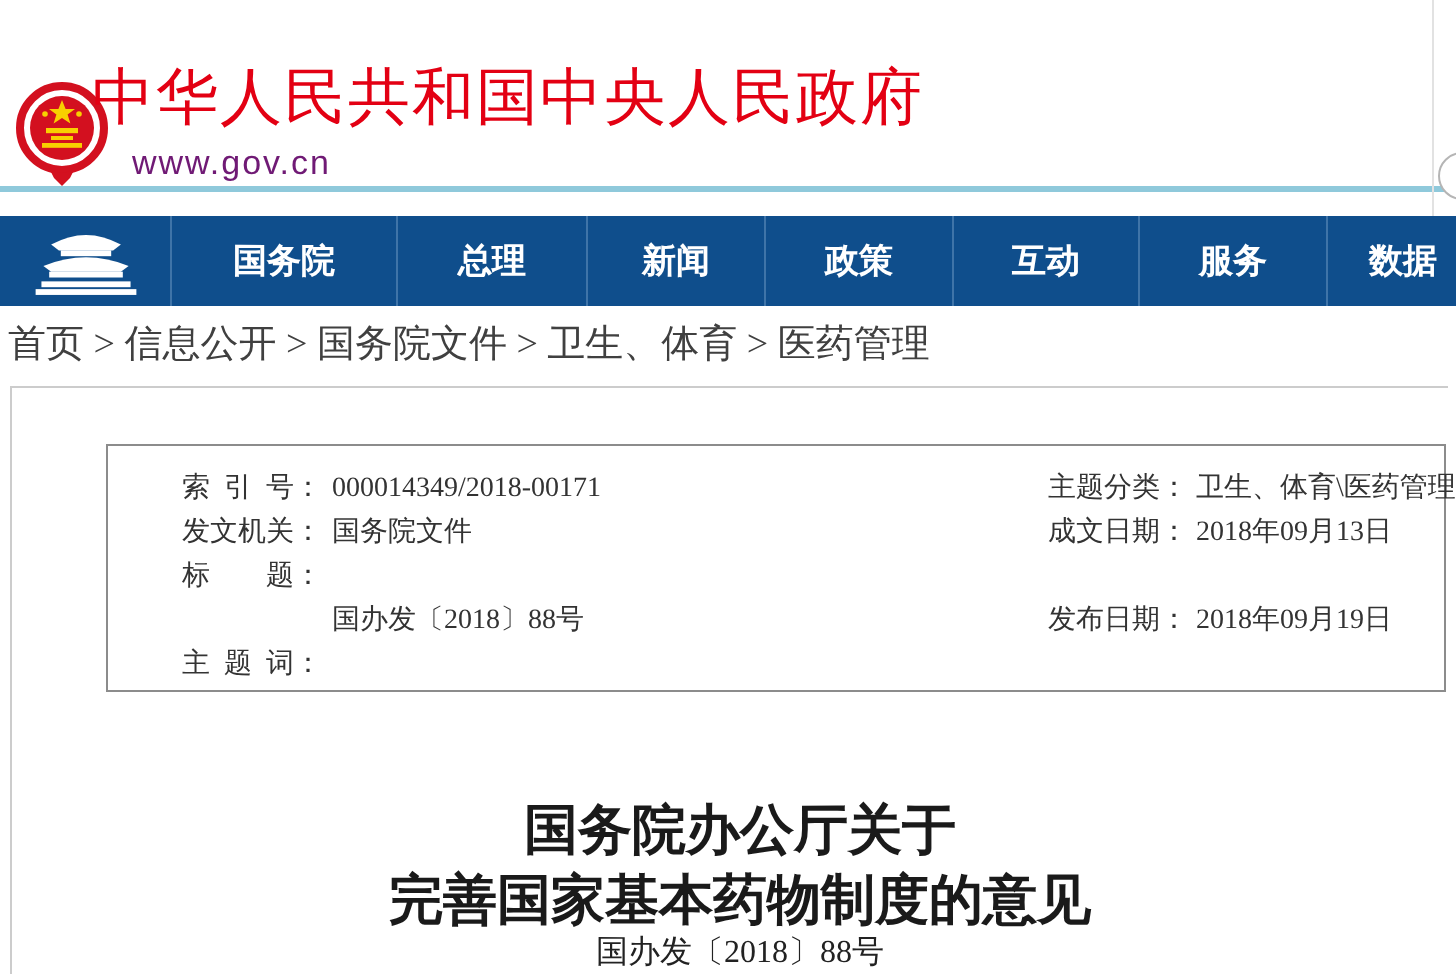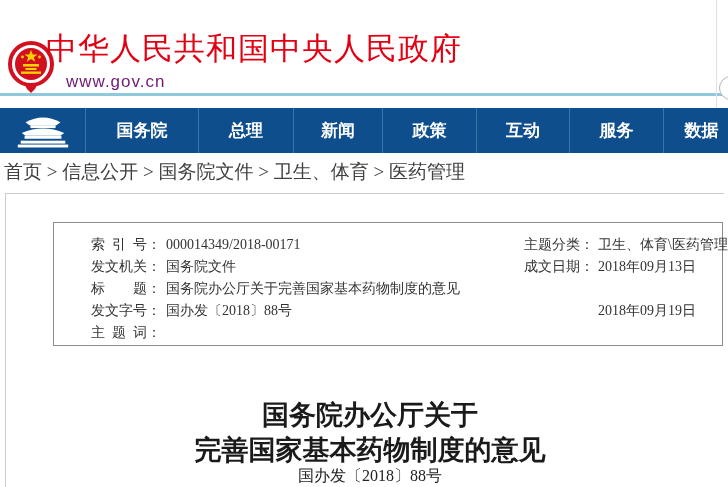--- a/index.html
+++ b/index.html
@@ -109,34 +109,33 @@
   <div class="outer-box"></div>
 
   <div class="meta-box">
     <div class="meta-row lrow r0"><span class="meta-label">索 引 号：</span></div>
     <div class="meta-row lval r0 meta-value">000014349/2018-00171</div>
 
     <div class="meta-row lrow r1"><span class="meta-label">发文机关：</span></div>
     <div class="meta-row lval r1 meta-value">国务院文件</div>
 
     <div class="meta-row lrow r2"><span class="meta-label">标　　题：</span></div>
-    <div class="meta-row lval r2 meta-value">国务院办公厅关于完善国家基本药物制度的意见</div>
 
-    <div class="meta-row lrow r3"><span class="meta-label">发文字号：</span></div>
     <div class="meta-row lval r3 meta-value">国办发〔2018〕88号</div>
 
     <div class="meta-row lrow r4"><span class="meta-label">主 题 词：</span></div>
     <div class="meta-row lval r4 meta-value"></div>
 
     <div class="meta-row rrow r0"><span class="meta-label">主题分类：</span></div>
     <div class="meta-row rval r0 meta-value">卫生、体育\医药管理</div>
 
     <div class="meta-row rrow r1"><span class="meta-label">成文日期：</span></div>
     <div class="meta-row rval r1 meta-value">2018年09月13日</div>
 
+    <div class="meta-row rrow r3"><span class="meta-label">发布日期：</span></div>
     <div class="meta-row rval r3 meta-value">2018年09月19日</div>
   </div>
 
   <div class="doc-title">
     <div>国务院办公厅关于</div>
     <div>完善国家基本药物制度的意见</div>
   </div>
   <div class="doc-number">国办发〔2018〕88号</div>
 
 </div>

